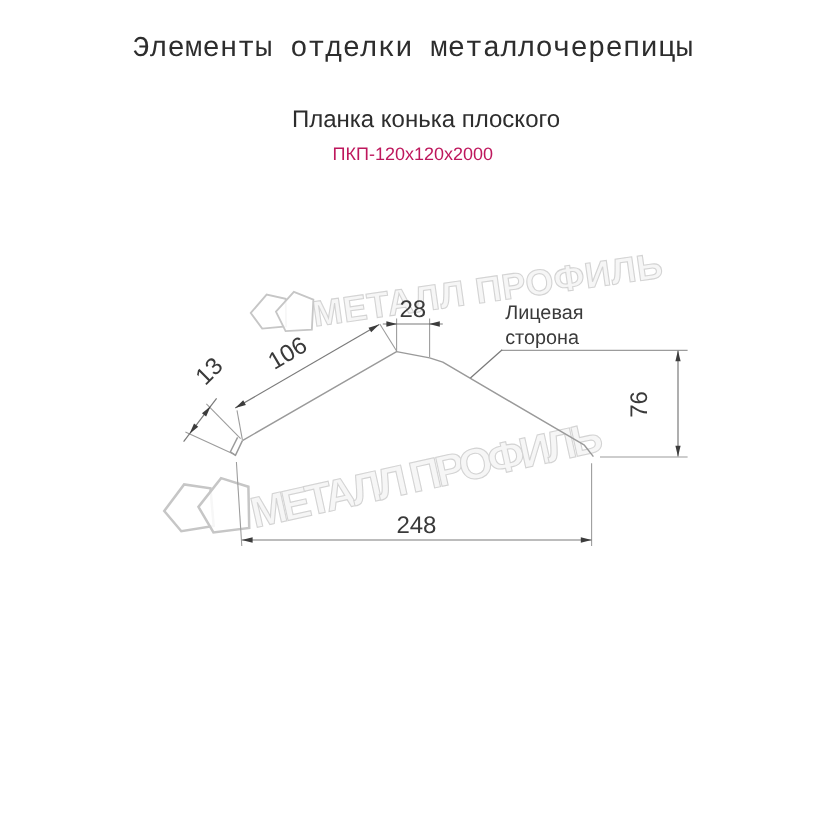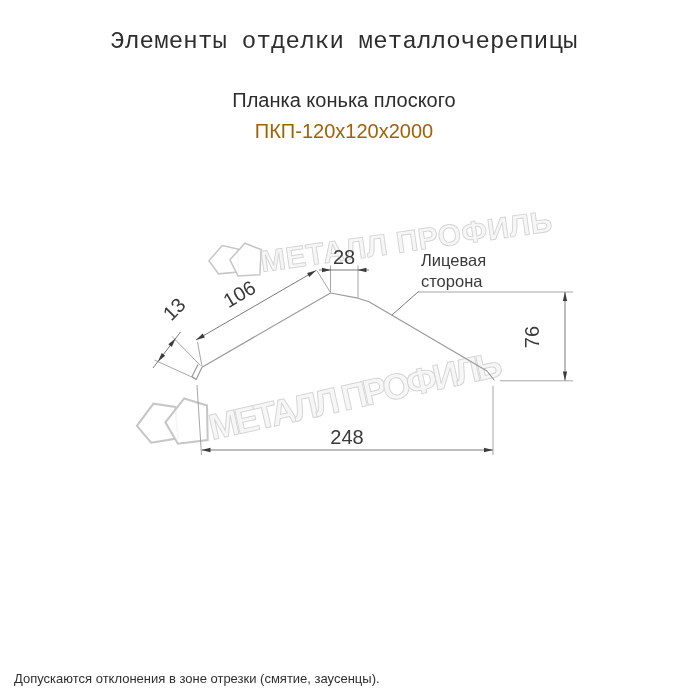--- a/index.html
+++ b/index.html
@@ -2,22 +2,22 @@
 <html><head>
 <meta charset="utf-8">
 <style>
   html,body{margin:0;padding:0;background:#ffffff;}
   .page{
     position:relative;width:700px;height:700px;background:#ffffff;overflow:hidden;
     font-family:"Liberation Sans",sans-serif;color:#2d2d2d;
   }
   .hdr{position:absolute;left:0;top:0;width:688px;text-align:center;}
   .title{position:absolute;left:0;top:28px;width:100%;font-size:24px;font-weight:400;letter-spacing:.2px;color:#2d2d2d;font-family:Liberation Mono, monospace;}
-  .subtitle{position:absolute;left:0;top:89px;width:100%;font-size:20px;font-weight:400;color:#2d2d2d;}
-  .model{position:absolute;left:0;top:120px;width:100%;font-size:20px;font-weight:400;color:#a16207;}
+  .subtitle{position:absolute;left:11px;top:89px;width:100%;font-size:20px;font-weight:400;color:#2d2d2d;}
+  .model{position:absolute;left:0;top:120px;width:100%;font-size:15px;font-weight:400;color:#be185d;}
   svg.drawing{position:absolute;left:0;top:0;width:700px;height:700px;}
   svg text{font-family:"Liberation Sans",sans-serif;}
   .dim-text{fill:#3a3a3a;font-size:20px;}
   .label-text{fill:#3a3a3a;font-size:16.5px;}
   .wm-text{fill:#f4f4f4;stroke:#c9c9c9;stroke-width:0.9;font-size:30px;font-weight:700;letter-spacing:1px;opacity:0.8;}
   .wm-text2{font-size:36px;}
   .wm-shape{fill:#ffffff;fill-opacity:0.85;stroke:#c6c6c6;stroke-width:1.6;}
   .profile{fill:none;stroke:#9a9a9a;stroke-width:1.2;stroke-linejoin:round;}
   .ext{stroke:#9c9c9c;stroke-width:0.9;}
   .dim{stroke:#7a7a7a;stroke-width:1;}
@@ -107,15 +107,14 @@
     </g>
 
     <g>
       <line class="dim" x1="201.5" y1="450" x2="493" y2="450"></line>
       <polygon class="arrow" points="201.5,450 210.5,447.8 210.5,452.2"></polygon>
       <polygon class="arrow" points="493,450 484,447.8 484,452.2"></polygon>
       <text class="dim-text" x="347" y="444" text-anchor="middle">248</text>
     </g>
   </svg>
 
-  <div class="ftr ftr2">Допускаются отклонения в зоне отрезки (смятие, заусенцы).</div>
 
 </div>
 
 </body></html>

